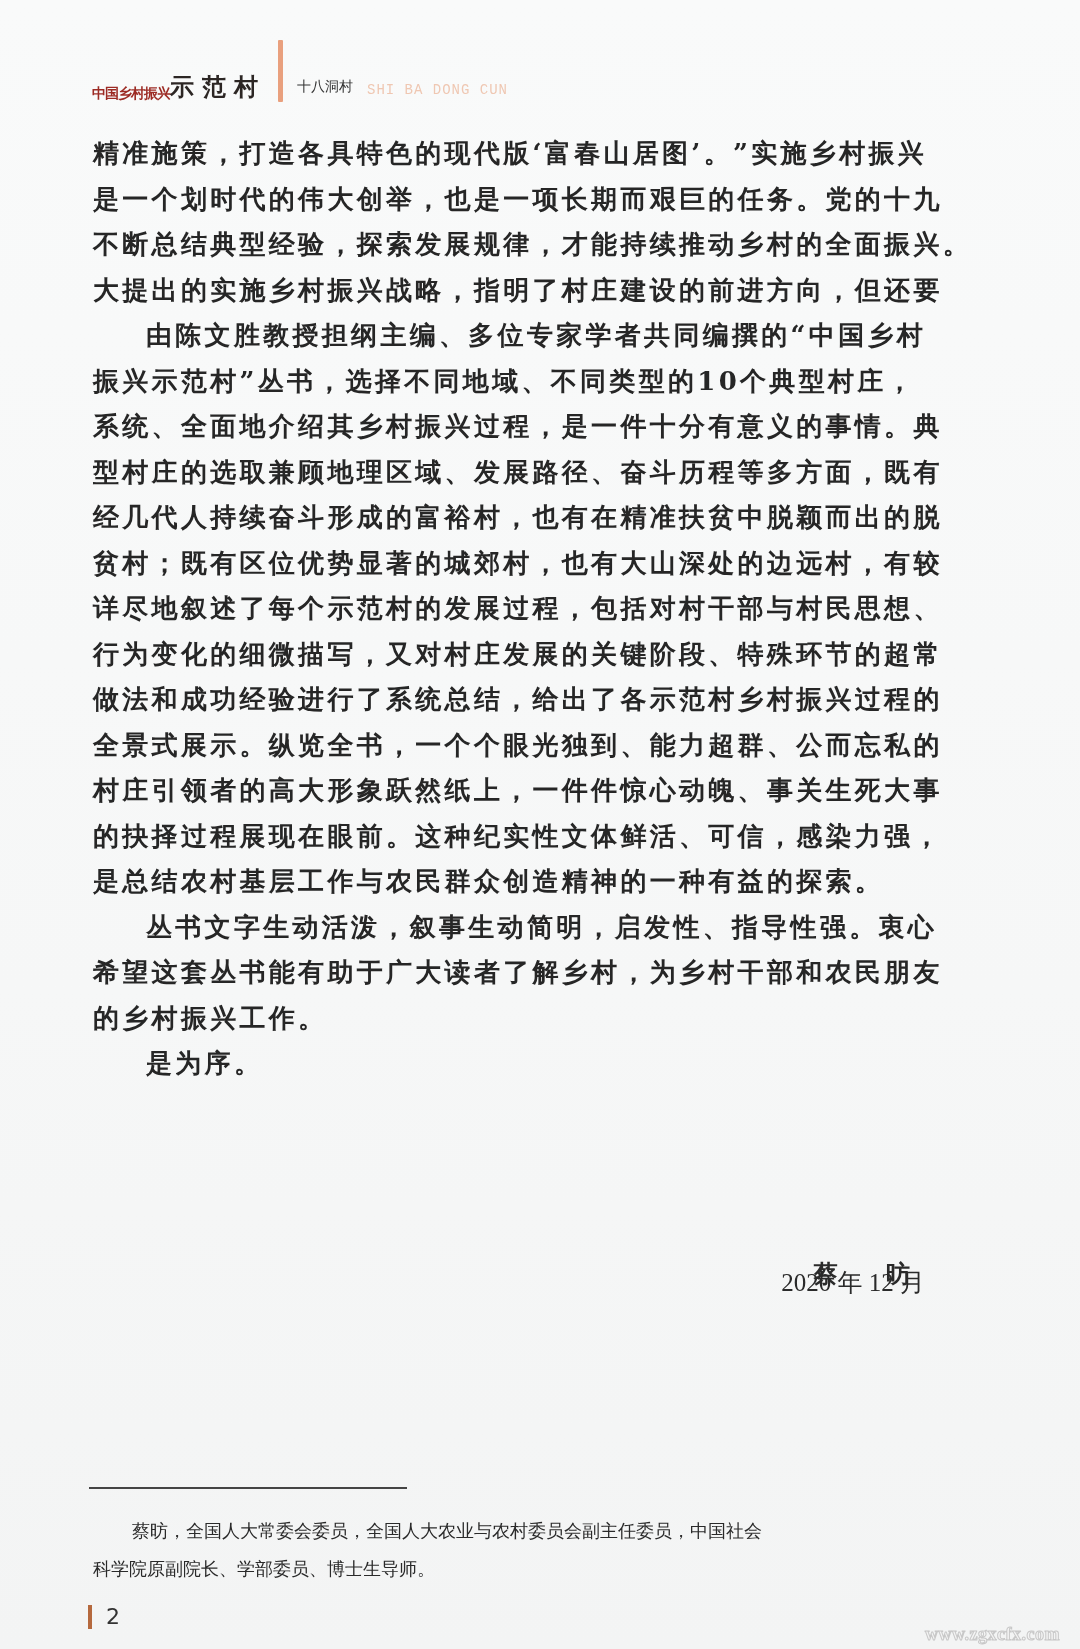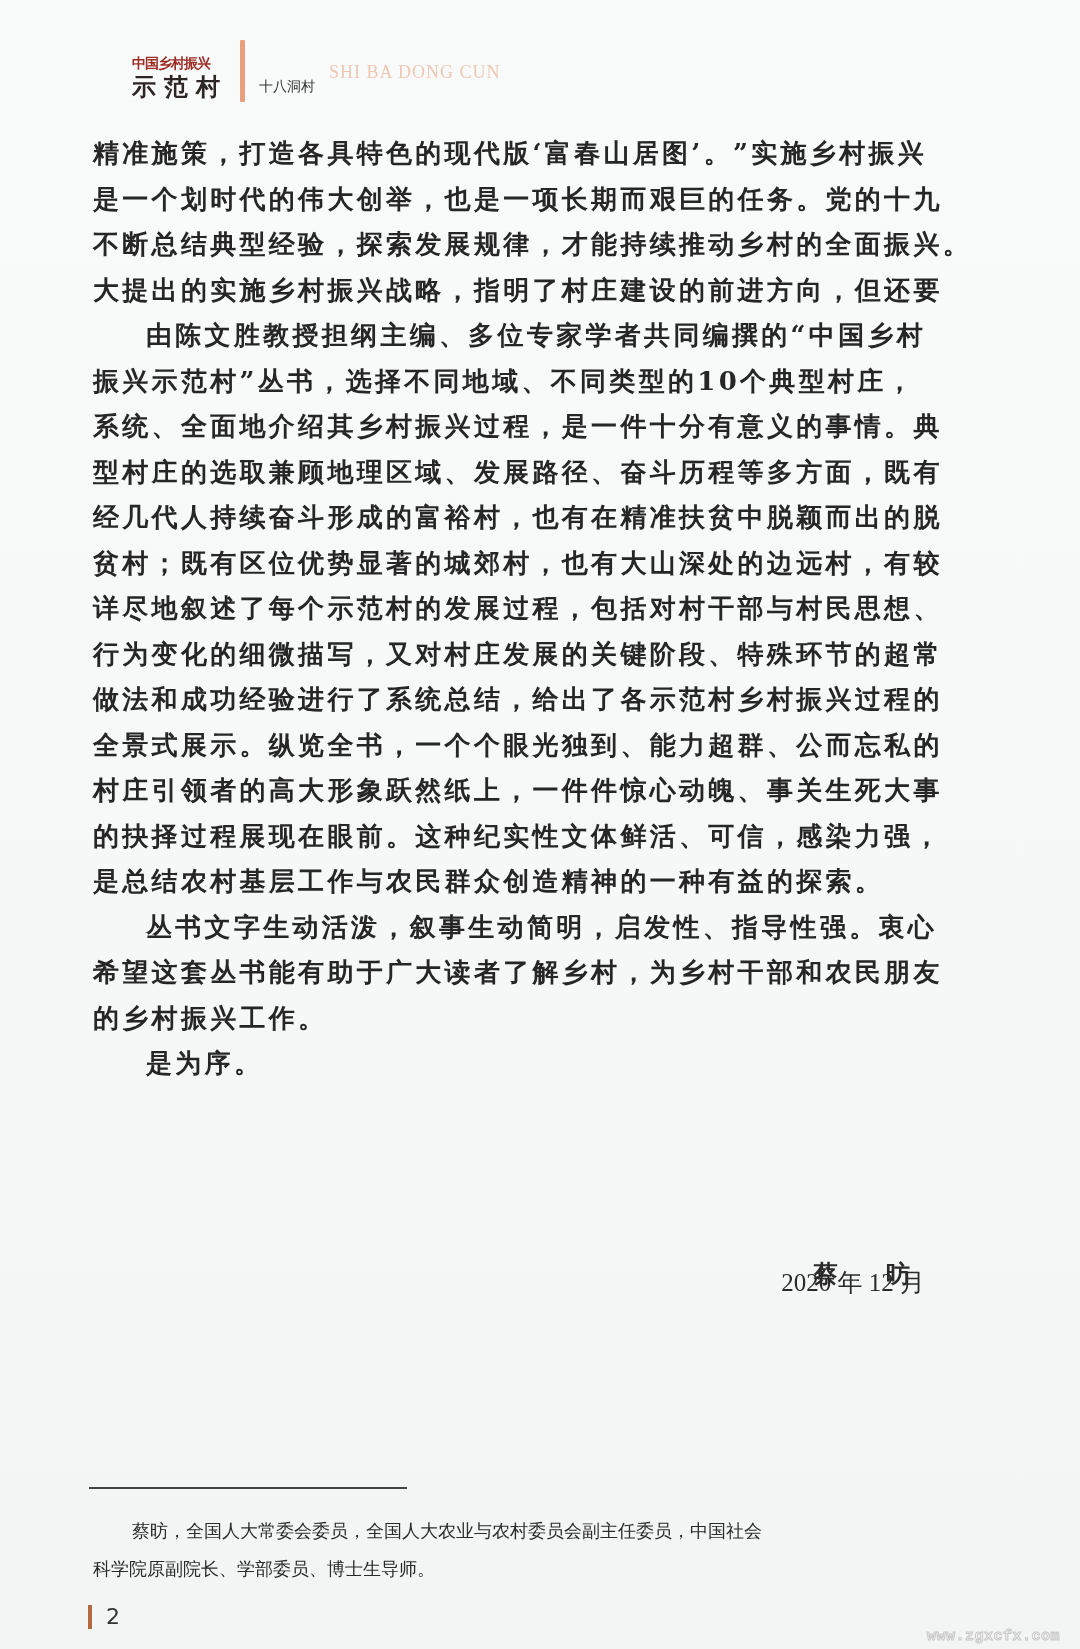--- a/index.html
+++ b/index.html
@@ -24,24 +24,23 @@
   .header {
     position: absolute;
     left: 92px;
     top: 40px;
     height: 62px;
     display: flex;
     align-items: flex-end;
   }
   .brand {
     display: flex;
-    flex-direction: column;
-    align-items: flex-start;
+    flex-direction: row;
+    align-items: flex-end;
     margin-right: 10px;
-    margin-left: 40px;
   }
   .brand-top {
     font-family: "DejaVu Sans", "Liberation Sans", sans-serif;
     font-weight: bold;
     font-size: 14px;
     color: #9c2b24;
     letter-spacing: -1px;
     line-height: 18px;
   }
   .brand-main {
@@ -60,26 +59,26 @@
     border-radius: 1px;
   }
   .village-name {
     font-family: "DejaVu Sans", "Liberation Sans", sans-serif;
     font-size: 14px;
     color: #333;
     line-height: 28px;
     margin-bottom: 2px;
   }
   .village-pinyin {
-    font-family: Liberation Serif, serif;
-    font-size: 18px;
+    font-family: Liberation Mono, monospace;
+    font-size: 14px;
     color: #efc7b2;
     letter-spacing: 1px;
     margin-left: 14px;
-    margin-bottom: 19px;
+    margin-bottom: 4px;
   }
   
   .content {
     position: absolute;
     left: 93px;
     top: 131px;
     width: 850px;
   }
   .para {
     font-size: 26px;
@@ -151,23 +150,23 @@
   }
   .page-num-text {
     font-family: "DejaVu Sans", "Liberation Sans", sans-serif;
     font-size: 22px;
     color: #333;
   }
   .watermark {
     position: absolute;
     right: 20px;
     bottom: 4px;
-    font-family: Liberation Mono, monospace;
-    font-weight: bold;
-    font-size: 15px;
+    font-family: Liberation Serif, serif;
+    font-weight: bold;
+    font-size: 18px;
     color: #f4f4f4;
     -webkit-text-stroke: 1px #c8c8c8;
     letter-spacing: 0.5px;
   }
 </style>
 </head>
 <body>
 
 <div class="page">
 

